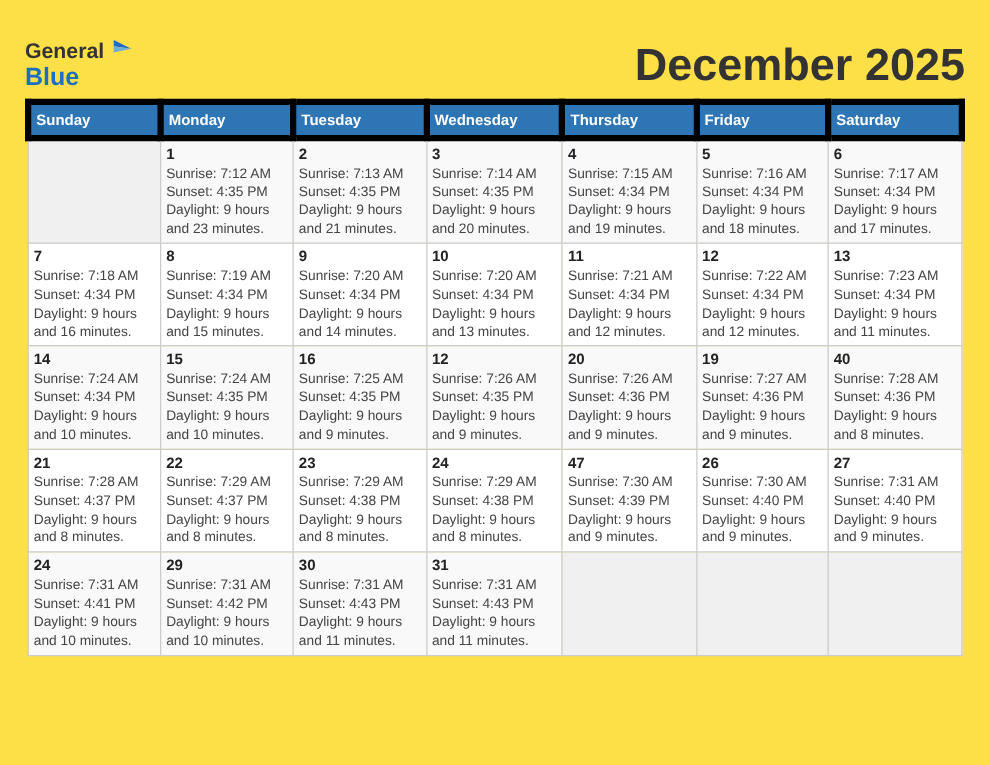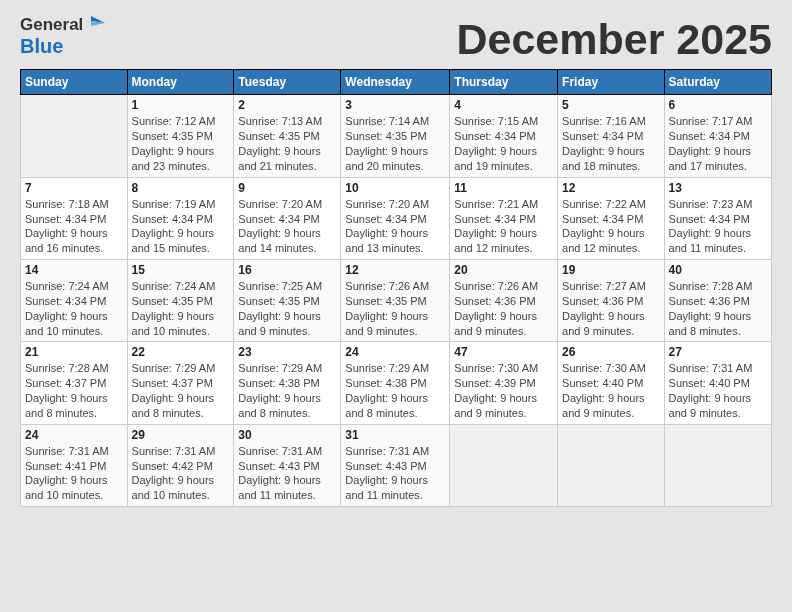--- a/index.html
+++ b/index.html
@@ -6,39 +6,39 @@
     body {
       font-family: Arial, sans-serif;
       background: #fff;
       width: 792px;
       height: 612px;
       overflow: hidden;
     }
     .page {
       width: 792px;
       height: 612px;
-      padding: 16px 20px 10px 20px;
-      background: #e5e5e5;
+      padding: 32px 20px 10px 20px;
+      background: #fde047;
     }
     .header-row {
       display: flex;
       justify-content: space-between;
       align-items: flex-start;
       margin-bottom: 6px;
     }
     .logo {
       display: flex;
       align-items: center;
       gap: 4px;
     }
     .title-block {
       text-align: right;
     }
     .month-title {
-      font-size: 43px;
+      font-size: 36px;
       font-weight: bold;
       color: #333;
       line-height: 1.1;
     }
     .location {
       font-size: 14px;
       color: #555;
       margin-top: 2px;
     }
     .calendar {
@@ -46,21 +46,21 @@
       border-collapse: collapse;
       font-size: 10.5px;
     }
     .calendar thead tr th {
       background-color: #2e75b6;
       color: #fff;
       padding: 5px 4px;
       text-align: left;
       font-size: 12px;
       font-weight: bold;
-      border: 1px solid #000000;
+      border: 5px solid #000000;
     }
     .calendar tbody tr td {
       border: 1px solid #ccc;
       vertical-align: top;
       padding: 3px 4px;
       width: 113px;
       min-height: 70px;
       background: #fff;
     }
     .calendar tbody tr:nth-child(odd) td {

